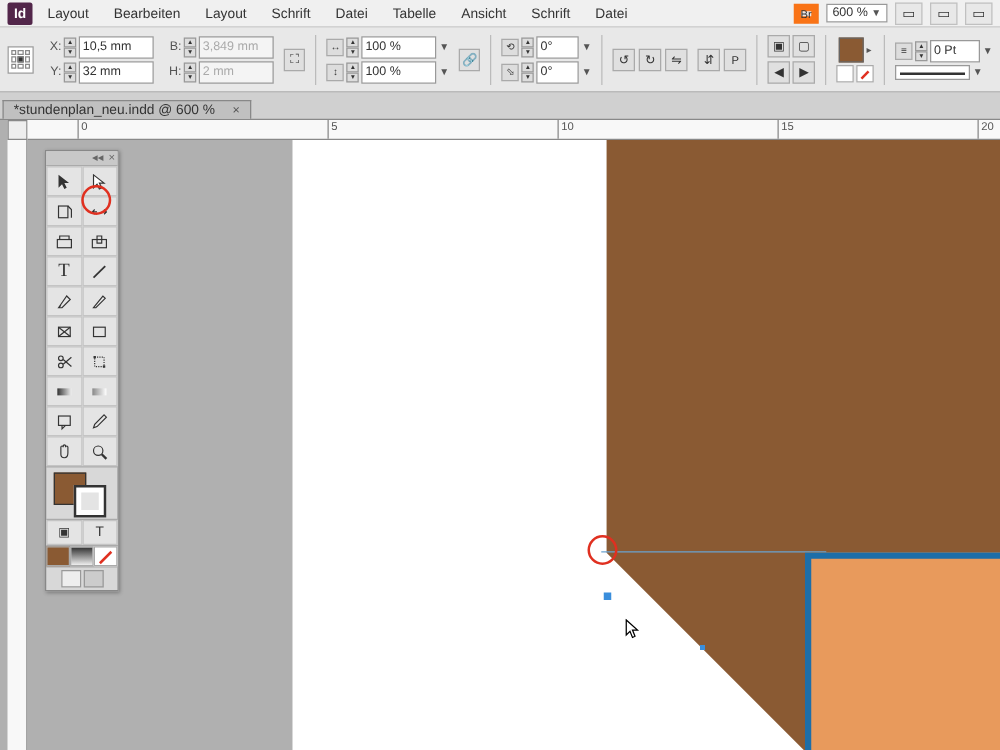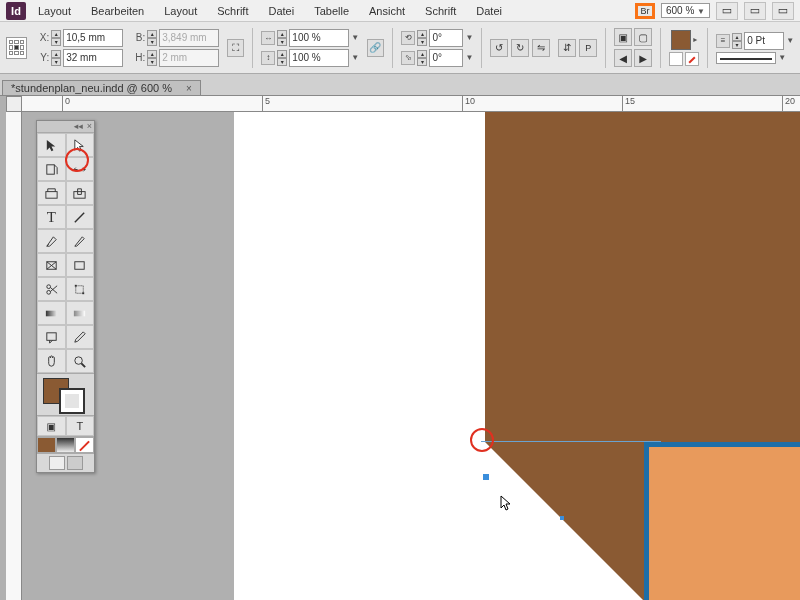--- a/index.html
+++ b/index.html
@@ -3,21 +3,21 @@
 <meta charset="utf-8">
 <style>
 * { box-sizing: border-box; margin: 0; padding: 0; font-family: Tahoma, Arial, sans-serif; }
 body { width: 800px; height: 600px; overflow: hidden; background: #b0b0b0; font-size: 11px; color: #333; }
 
 
 .menubar { height: 22px; background: #f0f0f0; border-bottom: 1px solid #c8c8c8; display: flex; align-items: center; padding-left: 6px; gap: 4px; }
 .app-icon { width: 20px; height: 18px; background: #52264a; color: #fff; font-weight: bold; font-size: 11px; display: flex; align-items: center; justify-content: center; border-radius: 2px; }
 .menu-item { padding: 3px 8px; cursor: default; }
 .menu-right { margin-left: auto; display: flex; align-items: center; gap: 6px; padding-right: 6px; }
-.br-badge { width: 20px; height: 16px; border: 3px solid #f97316; display: flex; align-items: center; justify-content: center; font-size: 9px; background: #e8e8e8; }
+.br-badge { width: 20px; height: 16px; border: 6px solid #f97316; display: flex; align-items: center; justify-content: center; font-size: 9px; background: #e8e8e8; }
 .zoom-top { border: 1px solid #999; padding: 1px 4px; background: #fff; font-size: 10px; }
 .menu-icon { width: 22px; height: 18px; border: 1px solid #c0c0c0; background: #e8e8e8; display: flex; align-items: center; justify-content: center; }
 
 
 .controlbar { height: 52px; background: #e8e8e8; border-bottom: 1px solid #aaa; display: flex; align-items: center; padding: 2px 6px; gap: 8px; }
 .ref-point { width: 22px; height: 22px; display: grid; grid-template-columns: repeat(3,1fr); grid-template-rows: repeat(3,1fr); gap: 1px; border: 1px solid #999; background: #fff; padding: 2px; }
 .ref-point span { background: #fff; border: 1px solid #888; }
 .ref-point span.sel { background: #333; }
 .xy-group { display: flex; flex-direction: column; gap: 2px; }
 .xy-row { display: flex; align-items: center; gap: 2px; font-size: 10px; }
@@ -251,21 +251,21 @@
   <div class="doc-tab">
     <span>*stundenplan_neu.indd @ 600 %</span>
     <span class="tab-close">×</span>
   </div>
 </div>
 
 <div class="ruler-corner"></div>
 <div class="ruler-h">
   <div class="tick" style="left:40px;">0</div>
   <div class="tick" style="left:240px;">5</div>
-  <div class="tick" style="left:440px;">10</div>
+  <div class="tick" style="left:424px;">10</div>
   <div class="tick" style="left:600px;">15</div>
   <div class="tick" style="left:760px;">20</div>
 </div>
 <div class="ruler-v"></div>
 
 <div class="canvas-area">
   <div class="page"></div>
   <div class="brown-shape"></div>
   <div class="blue-line"></div>
   <div class="blue-frame"></div>

